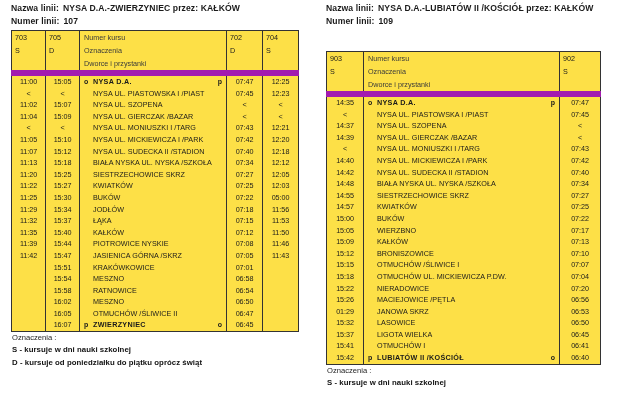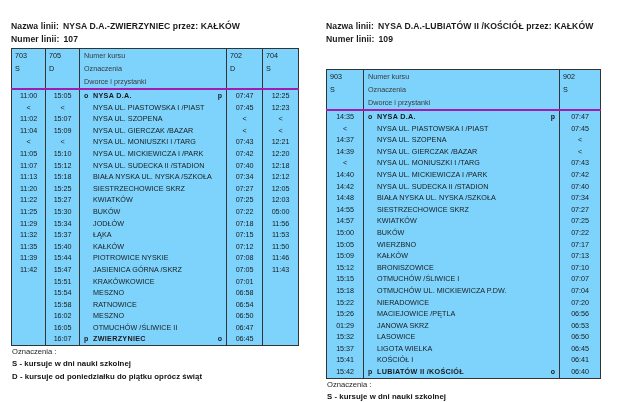--- a/index.html
+++ b/index.html
@@ -23,54 +23,54 @@
     position: absolute;
     top: 0;
     width: 320px;
     height: 402px;
     box-sizing: border-box;
   }
   .panel-left  { left: 0; padding-left: 11px; }
   .panel-right { left: 320px; padding-left: 6px; }
 
   .title-block {
-    padding-top: 20px;
+    padding-top: 2px;
   }
   .title-line {
     font-size: 8.6px;
     font-weight: bold;
     line-height: 12.5px;
     white-space: nowrap;
     letter-spacing: 0.1px;
   }
   .title-line .lbl { margin-right: 4px; }
   .title-line .val { }
 
   table.tt {
     border-collapse: collapse;
     table-layout: fixed;
     margin-top: 3px;
     border: 1px solid #333;
-    background: #7dd3fc;
+    background: #fde047;
   }
   table.tt td {
     border-left: 1px solid #333;
     border-right: 1px solid #333;
     padding: 0;
     height: 11.6px;
     font-size: 7.2px;
     line-height: 11.6px;
     vertical-align: middle;
     white-space: nowrap;
     overflow: hidden;
   }
   table.tt tr.hdr-a td,
   table.tt tr.hdr-b td,
   table.tt tr.hdr-c td { height: 13px; line-height: 13px; }
-  table.tt tr.hdr-c td { border-bottom: 2px solid #a21caf; }
+  table.tt tr.hdr-c td { border-bottom: 6px solid #a21caf; }
   table.tt tr.first-data td { border-top: 1px solid #333; }
 
   .c-time {
     text-align: center;
     font-size: 7.4px;
     letter-spacing: -0.05px;
   }
   .c-head {
     text-align: left;
     padding-left: 3px !important;
@@ -734,21 +734,21 @@
                 <span class="stop-mark-right"></span>
               </div>
             </td>
             <td class="c-time">06:45</td>
           </tr>
           <tr>
             <td class="c-time">15:41</td>
             <td class="c-stop">
               <div class="stop-inner">
                 <span class="stop-mark-left"></span>
-                <span class="stop-name">KOŚCIÓŁ I</span>
+                <span class="stop-name">OTMUCHÓW I</span>
                 <span class="stop-mark-right"></span>
               </div>
             </td>
             <td class="c-time">06:41</td>
           </tr>
           <tr>
             <td class="c-time">15:42</td>
             <td class="c-stop terminal">
               <div class="stop-inner">
                 <span class="stop-mark-left">p</span>

